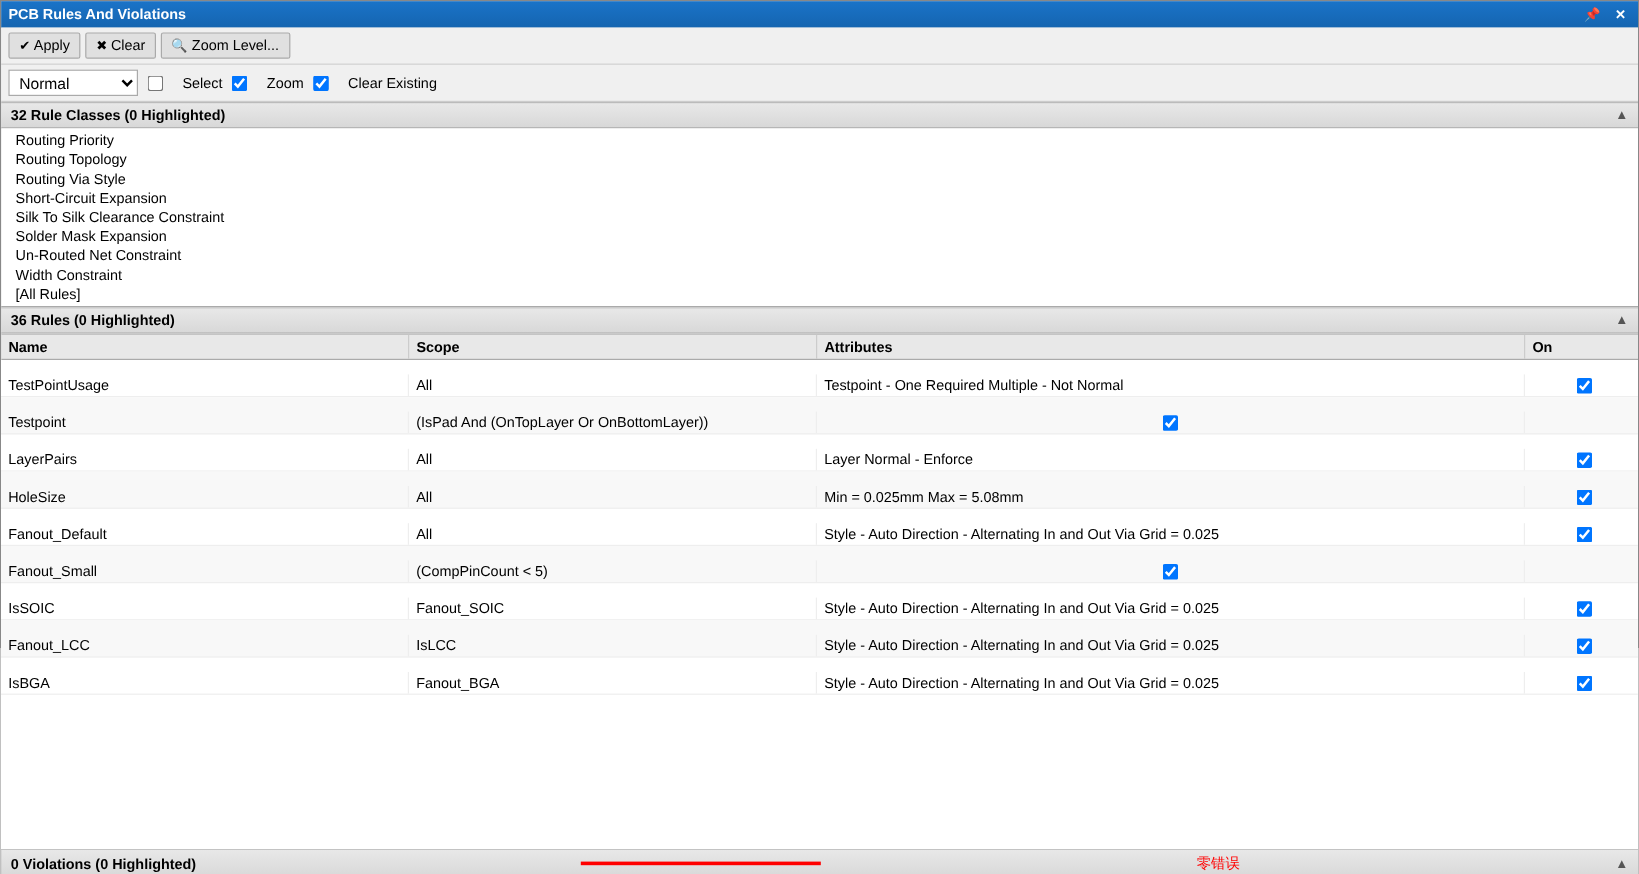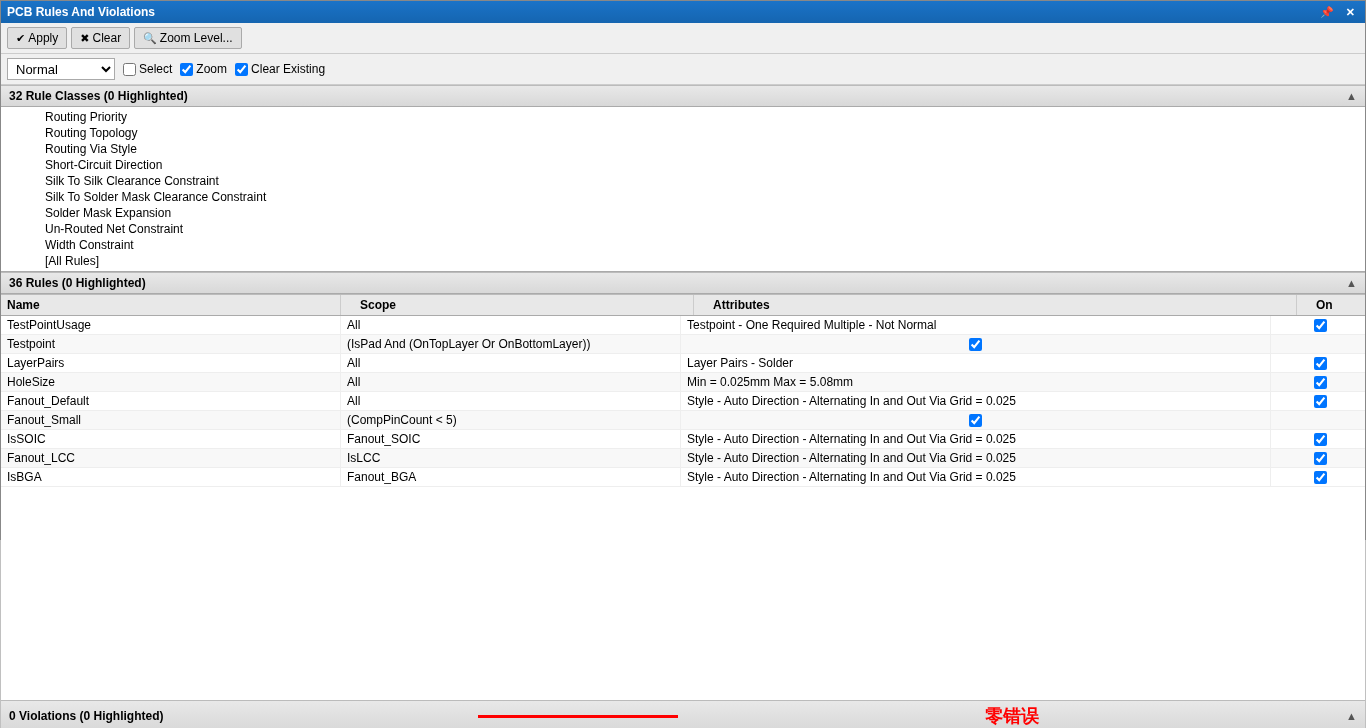--- a/index.html
+++ b/index.html
@@ -80,21 +80,21 @@
     .mode-select {
       height: 22px;
       font-size: 13px;
       border: 1px solid #aaa;
       background: white;
       padding: 0 4px;
     }
     .checkbox-group {
       display: flex;
       align-items: center;
-      gap: 3px;
+      gap: 16px;
       cursor: pointer;
     }
     .checkbox-group input[type=checkbox] {
       margin: 0;
     }
     .content-area {
       display: flex;
       flex-direction: column;
       height: calc(728px - 22px - 30px - 30px);
       overflow: hidden;
@@ -121,35 +121,33 @@
     .rule-classes-list {
       background: white;
       padding: 2px 0;
       max-height: 200px;
       overflow-y: auto;
     }
     .rule-item {
       padding: 1px 12px;
       cursor: pointer;
       font-size: 12px;
-      margin-left: 32px;
     }
     .rules-table-section {
       flex: 1;
       display: flex;
       flex-direction: column;
       overflow: hidden;
     }
     .table-header {
       display: grid;
       grid-template-columns: 340px 340px 590px 100px;
       background: #e8e8e8;
       border-bottom: 1px solid #aaa;
       border-top: 1px solid #bbb;
-      gap: 13px;
     }
     .table-header-cell {
       padding: 3px 6px;
       font-weight: bold;
       font-size: 12px;
       border-right: 1px solid #ccc;
     }
     .table-body {
       flex: 1;
       overflow-y: auto;
@@ -163,41 +161,42 @@
     .table-row:nth-child(even) { background: #f8f8f8; }
     .table-cell {
       padding: 2px 6px;
       font-size: 12px;
       border-right: 1px solid #eee;
       white-space: nowrap;
       overflow: hidden;
       text-overflow: ellipsis;
       display: flex;
       align-items: center;
+      margin-top: 12px;
     }
     .table-cell-on {
       display: flex;
       align-items: center;
       justify-content: center;
     }
     .violations-bar {
       background: linear-gradient(to bottom, #e8e8e8, #d8d8d8);
       border-top: 1px solid #bbb;
       padding: 3px 8px;
       font-weight: bold;
       font-size: 12px;
       display: flex;
       justify-content: space-between;
       align-items: center;
       gap: 12px;
     }
     .violations-annotation {
       color: red;
-      font-size: 18px;
-      font-weight: bold;
+      font-size: 12px;
+      font-weight: normal;
       font-family: 'SimHei', 'Microsoft YaHei', sans-serif;
     }
     .red-underline {
       display: inline-block;
       background: red;
       height: 3px;
       width: 200px;
       margin-left: 8px;
       vertical-align: middle;
     }
@@ -256,23 +255,22 @@
 
     <div class="section">
       <div class="section-header">
         <span>32 Rule Classes (0 Highlighted)</span>
         <span class="section-collapse">▲</span>
       </div>
       <div class="rule-classes-list">
         <div class="rule-item">Routing Priority</div>
         <div class="rule-item">Routing Topology</div>
         <div class="rule-item">Routing Via Style</div>
-        <div class="rule-item">Short-Circuit Direction</div>
+        <div class="rule-item">Short-Circuit Expansion</div>
         <div class="rule-item">Silk To Silk Clearance Constraint</div>
-        <div class="rule-item">Silk To Solder Mask Clearance Constraint</div>
         <div class="rule-item">Solder Mask Expansion</div>
         <div class="rule-item">Un-Routed Net Constraint</div>
         <div class="rule-item">Width Constraint</div>
         <div class="rule-item">[All Rules]</div>
       </div>
     </div>
 
     <div class="rules-table-section">
       <div class="section-header">
         <span>36 Rules (0 Highlighted)</span>
@@ -299,21 +297,21 @@
           <div class="table-cell">Testpoint</div>
           <div class="table-cell">(IsPad And (OnTopLayer Or OnBottomLayer))</div>
           <div class="table-cell table-cell-on">
               <input type="checkbox" checked="" style="">
             </div>
         </div>
 
         <div class="table-row">
           <div class="table-cell">LayerPairs</div>
           <div class="table-cell">All</div>
-          <div class="table-cell">Layer Pairs - Solder</div>
+          <div class="table-cell">Layer Normal - Enforce</div>
           <div class="table-cell table-cell-on">
               <input type="checkbox" checked="" style="">
             </div>
         </div>
 
         <div class="table-row">
           <div class="table-cell">HoleSize</div>
           <div class="table-cell">All</div>
           <div class="table-cell">Min = 0.025mm  Max = 5.08mm</div>
           <div class="table-cell table-cell-on">

